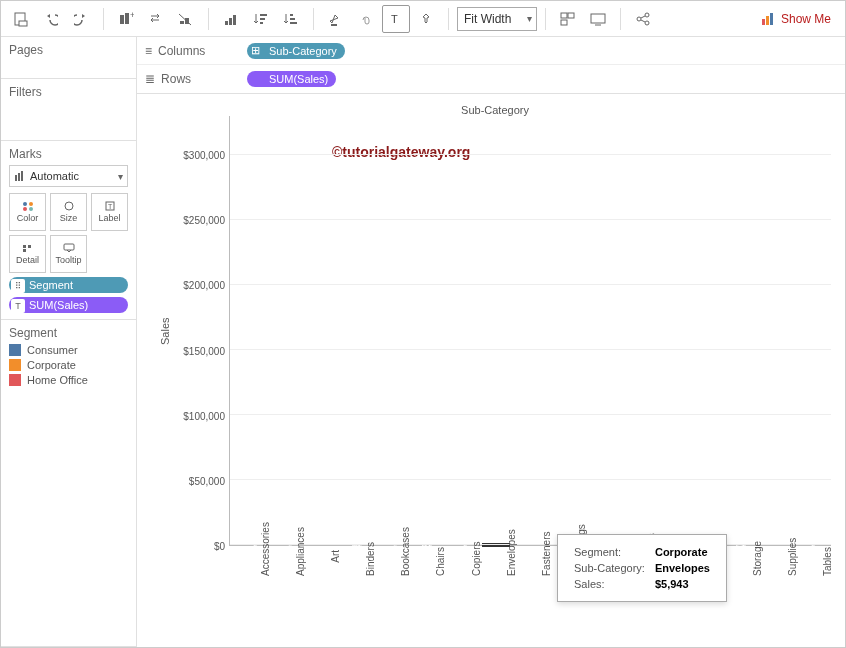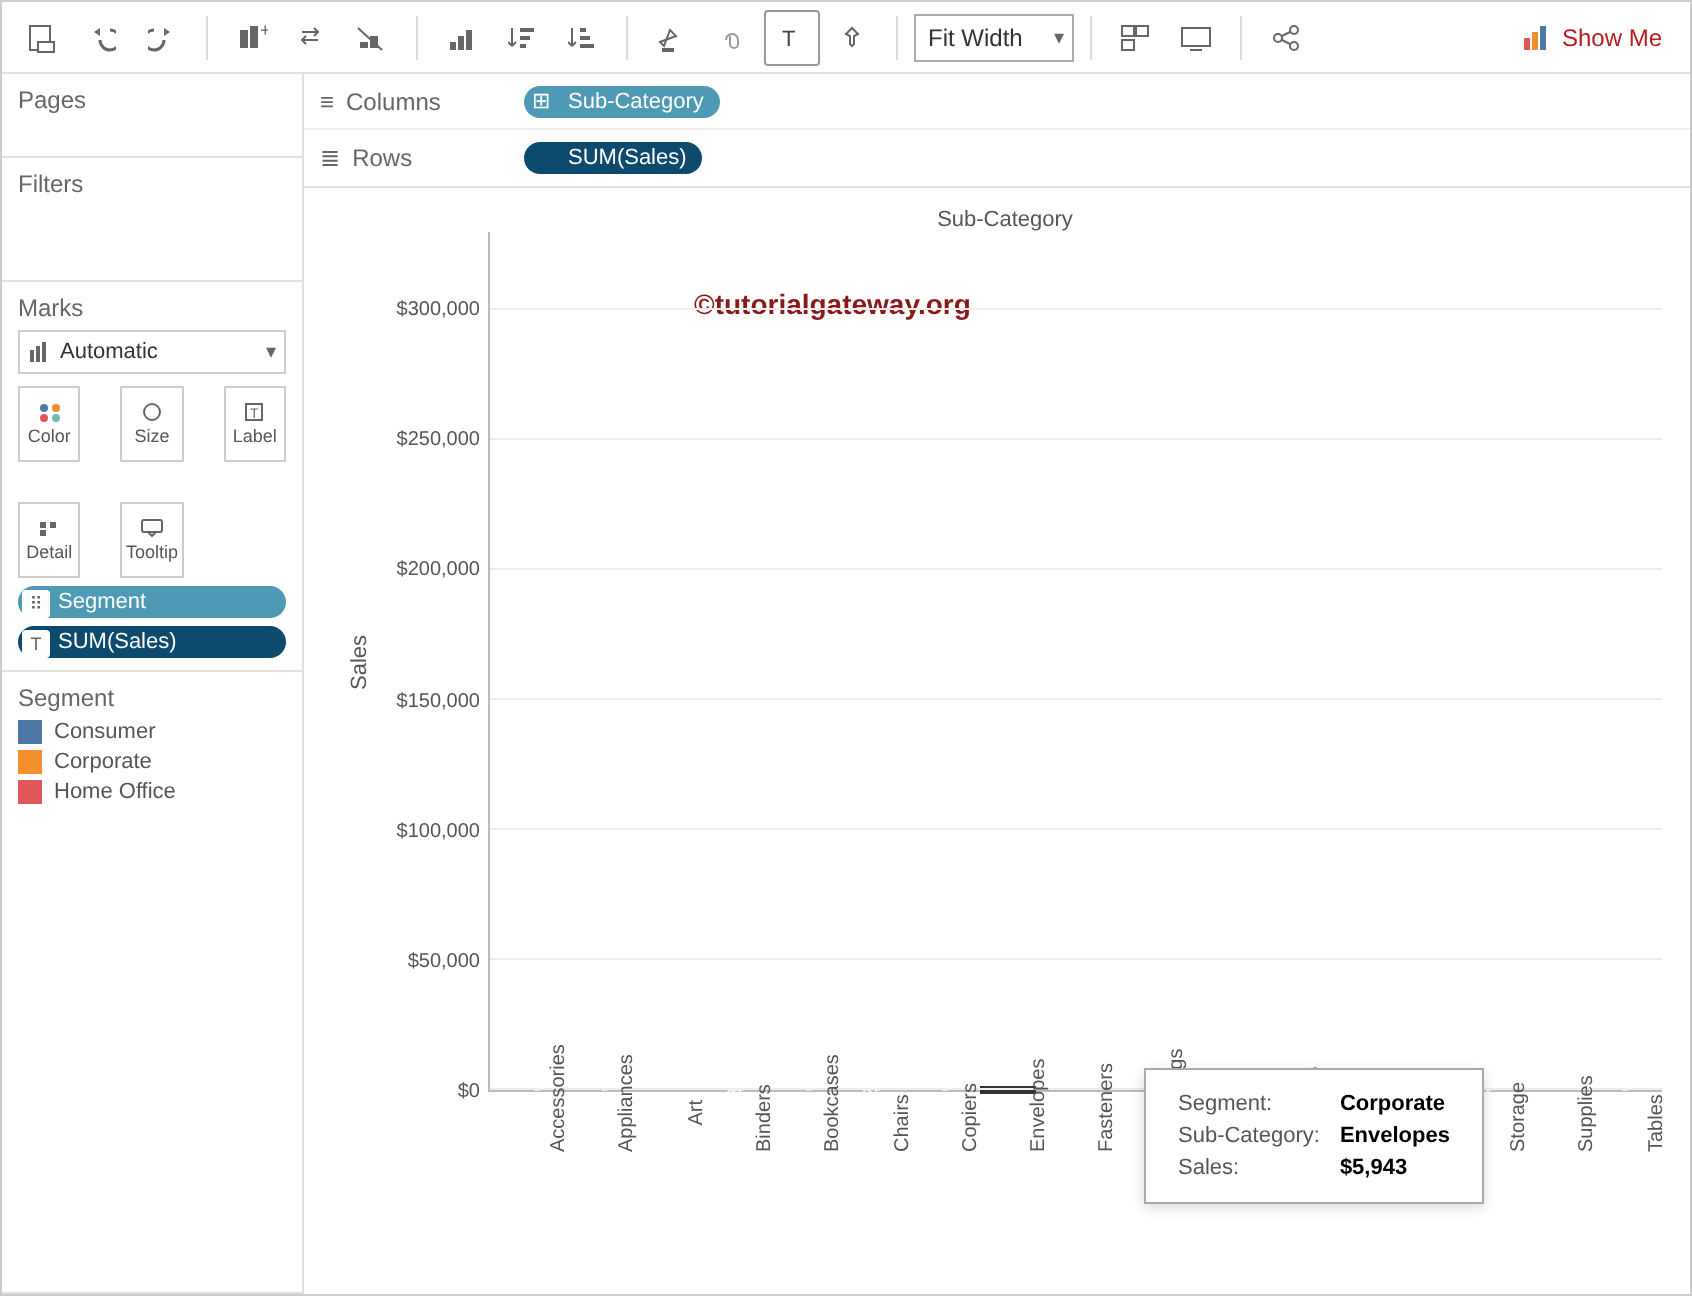--- a/index.html
+++ b/index.html
@@ -10,30 +10,30 @@
   .toolbar { height:36px; border-bottom:1px solid #e0e0e0; display:flex; align-items:center; padding:0 6px; gap:2px; }
   .tbtn { width:28px; height:28px; display:flex; align-items:center; justify-content:center; border-radius:2px; cursor:pointer; color:#555; }
   .tbtn.selected { border:1px solid #999; }
   .tsep { width:1px; height:22px; background:#ddd; margin:0 6px; }
   .fit-select { height:24px; border:1px solid #aaa; padding:0 18px 0 6px; font-size:12px; background:#fff; position:relative; min-width:80px; display:flex; align-items:center; }
   .fit-select::after { content:"▾"; position:absolute; right:4px; color:#666; font-size:10px; }
   .showme { display:flex; align-items:center; gap:6px; color:#b91c1c; cursor:pointer; margin-left:auto; padding:0 8px; }
 
   
   .body { flex:1; display:flex; min-height:0; }
-  .side { width:151px; border-right:1px solid #e0e0e0; display:flex; flex-direction:column; }
+  .side { width:136px; border-right:1px solid #e0e0e0; display:flex; flex-direction:column; }
   .card { border-bottom:1px solid #e0e0e0; padding:6px 8px; }
   .card-title { color:#666; font-size:12px; margin-bottom:4px; }
   .marks-drop { border:1px solid #ccc; height:22px; display:flex; align-items:center; padding:0 4px; font-size:11px; gap:4px; position:relative; }
   .marks-drop::after { content:"▾"; position:absolute; right:4px; color:#666; font-size:10px; }
-  .marks-grid { display:grid; grid-template-columns:repeat(3,1fr); gap:20px; margin-top:6px; }
+  .marks-grid { display:grid; grid-template-columns:repeat(3,1fr); gap:4px; margin-top:6px; }
   .mbtn { border:1px solid #ccc; height:38px; display:flex; flex-direction:column; align-items:center; justify-content:center; font-size:9px; color:#555; gap:2px; cursor:pointer; }
   .pill { border-radius:10px; padding:2px 8px 2px 20px; color:#fff; font-size:11px; margin-top:4px; display:flex; align-items:center; position:relative; }
   .pill.blue { background:#4e9ab5; }
-  .pill.green { background:#0c4a6e; }
+  .pill.green { background:#8b5cf6; }
   .pill-ico { position:absolute; left:2px; top:2px; width:14px; height:14px; background:#fff; border-radius:2px; display:flex; align-items:center; justify-content:center; font-size:9px; color:#666; }
   .legend-item { display:flex; align-items:center; gap:6px; margin:3px 0; font-size:11px; color:#555; }
   .swatch { width:12px; height:12px; }
 
   
   .main { flex:1; display:flex; flex-direction:column; min-width:0; }
   .shelves { border-bottom:1px solid #e0e0e0; }
   .shelf { display:flex; align-items:center; height:28px; padding:0 8px; gap:12px; border-bottom:1px solid #eee; }
   .shelf:last-child { border-bottom:none; }
   .shelf-label { color:#666; width:90px; display:flex; align-items:center; gap:6px; }

